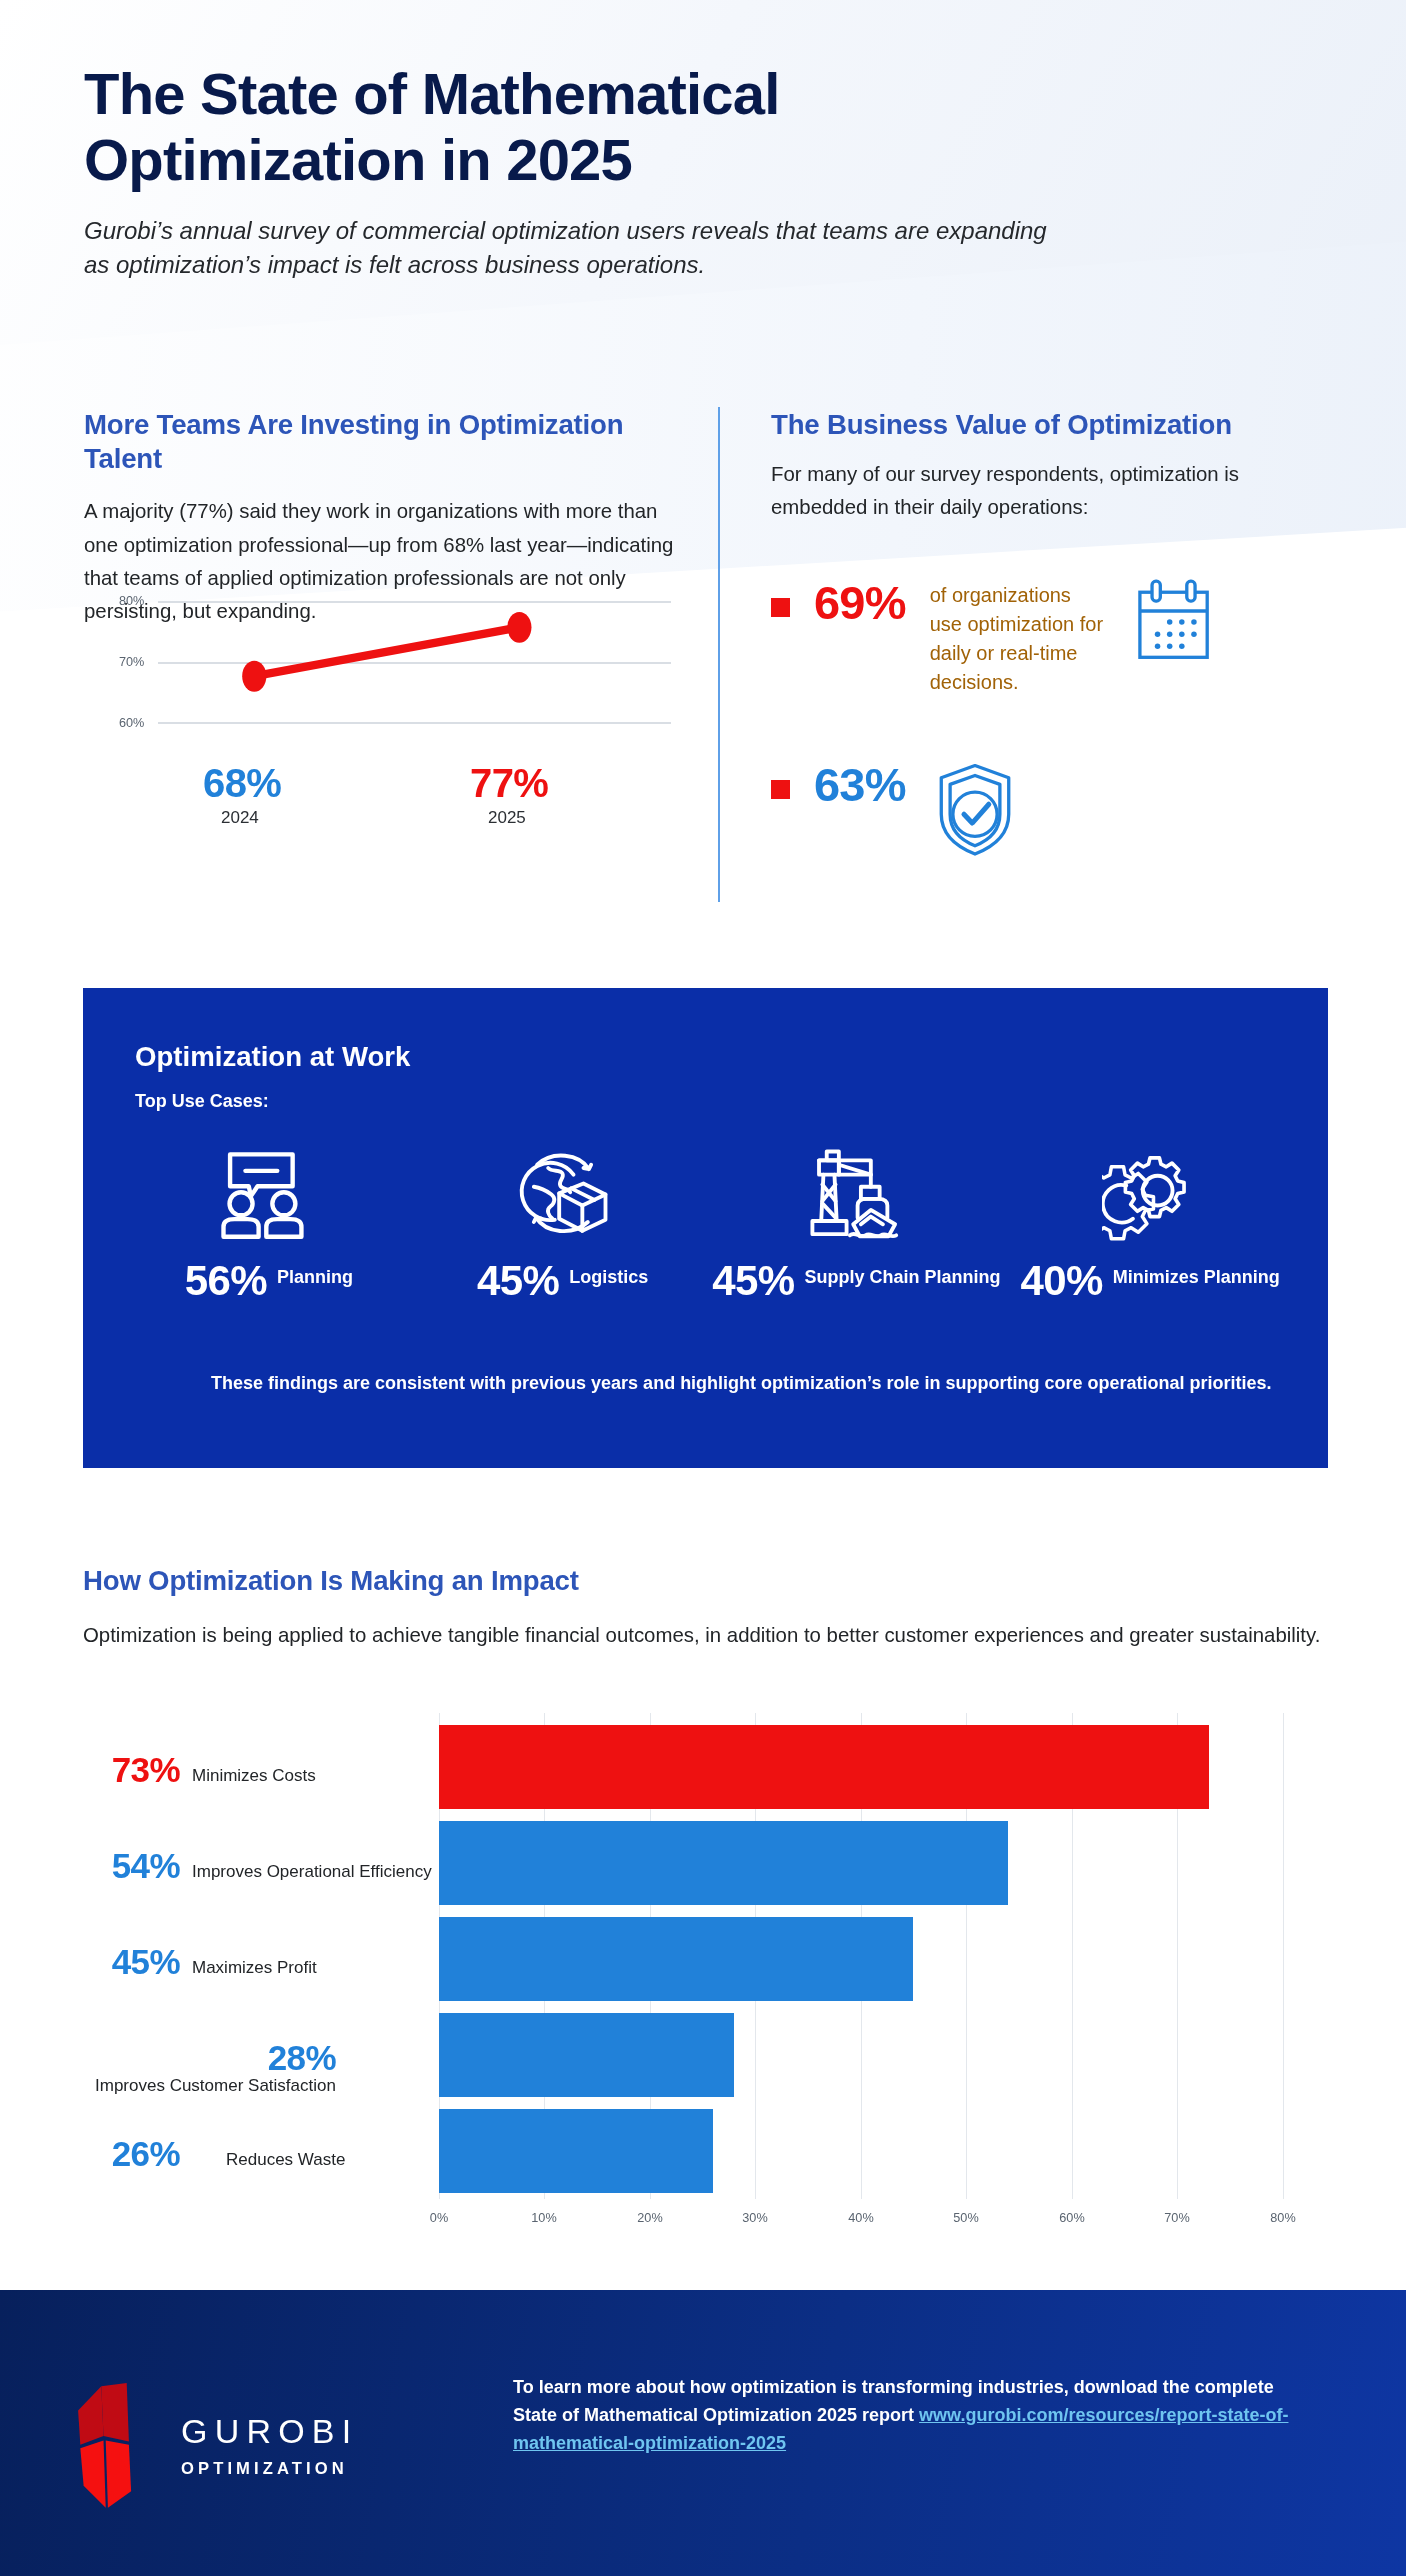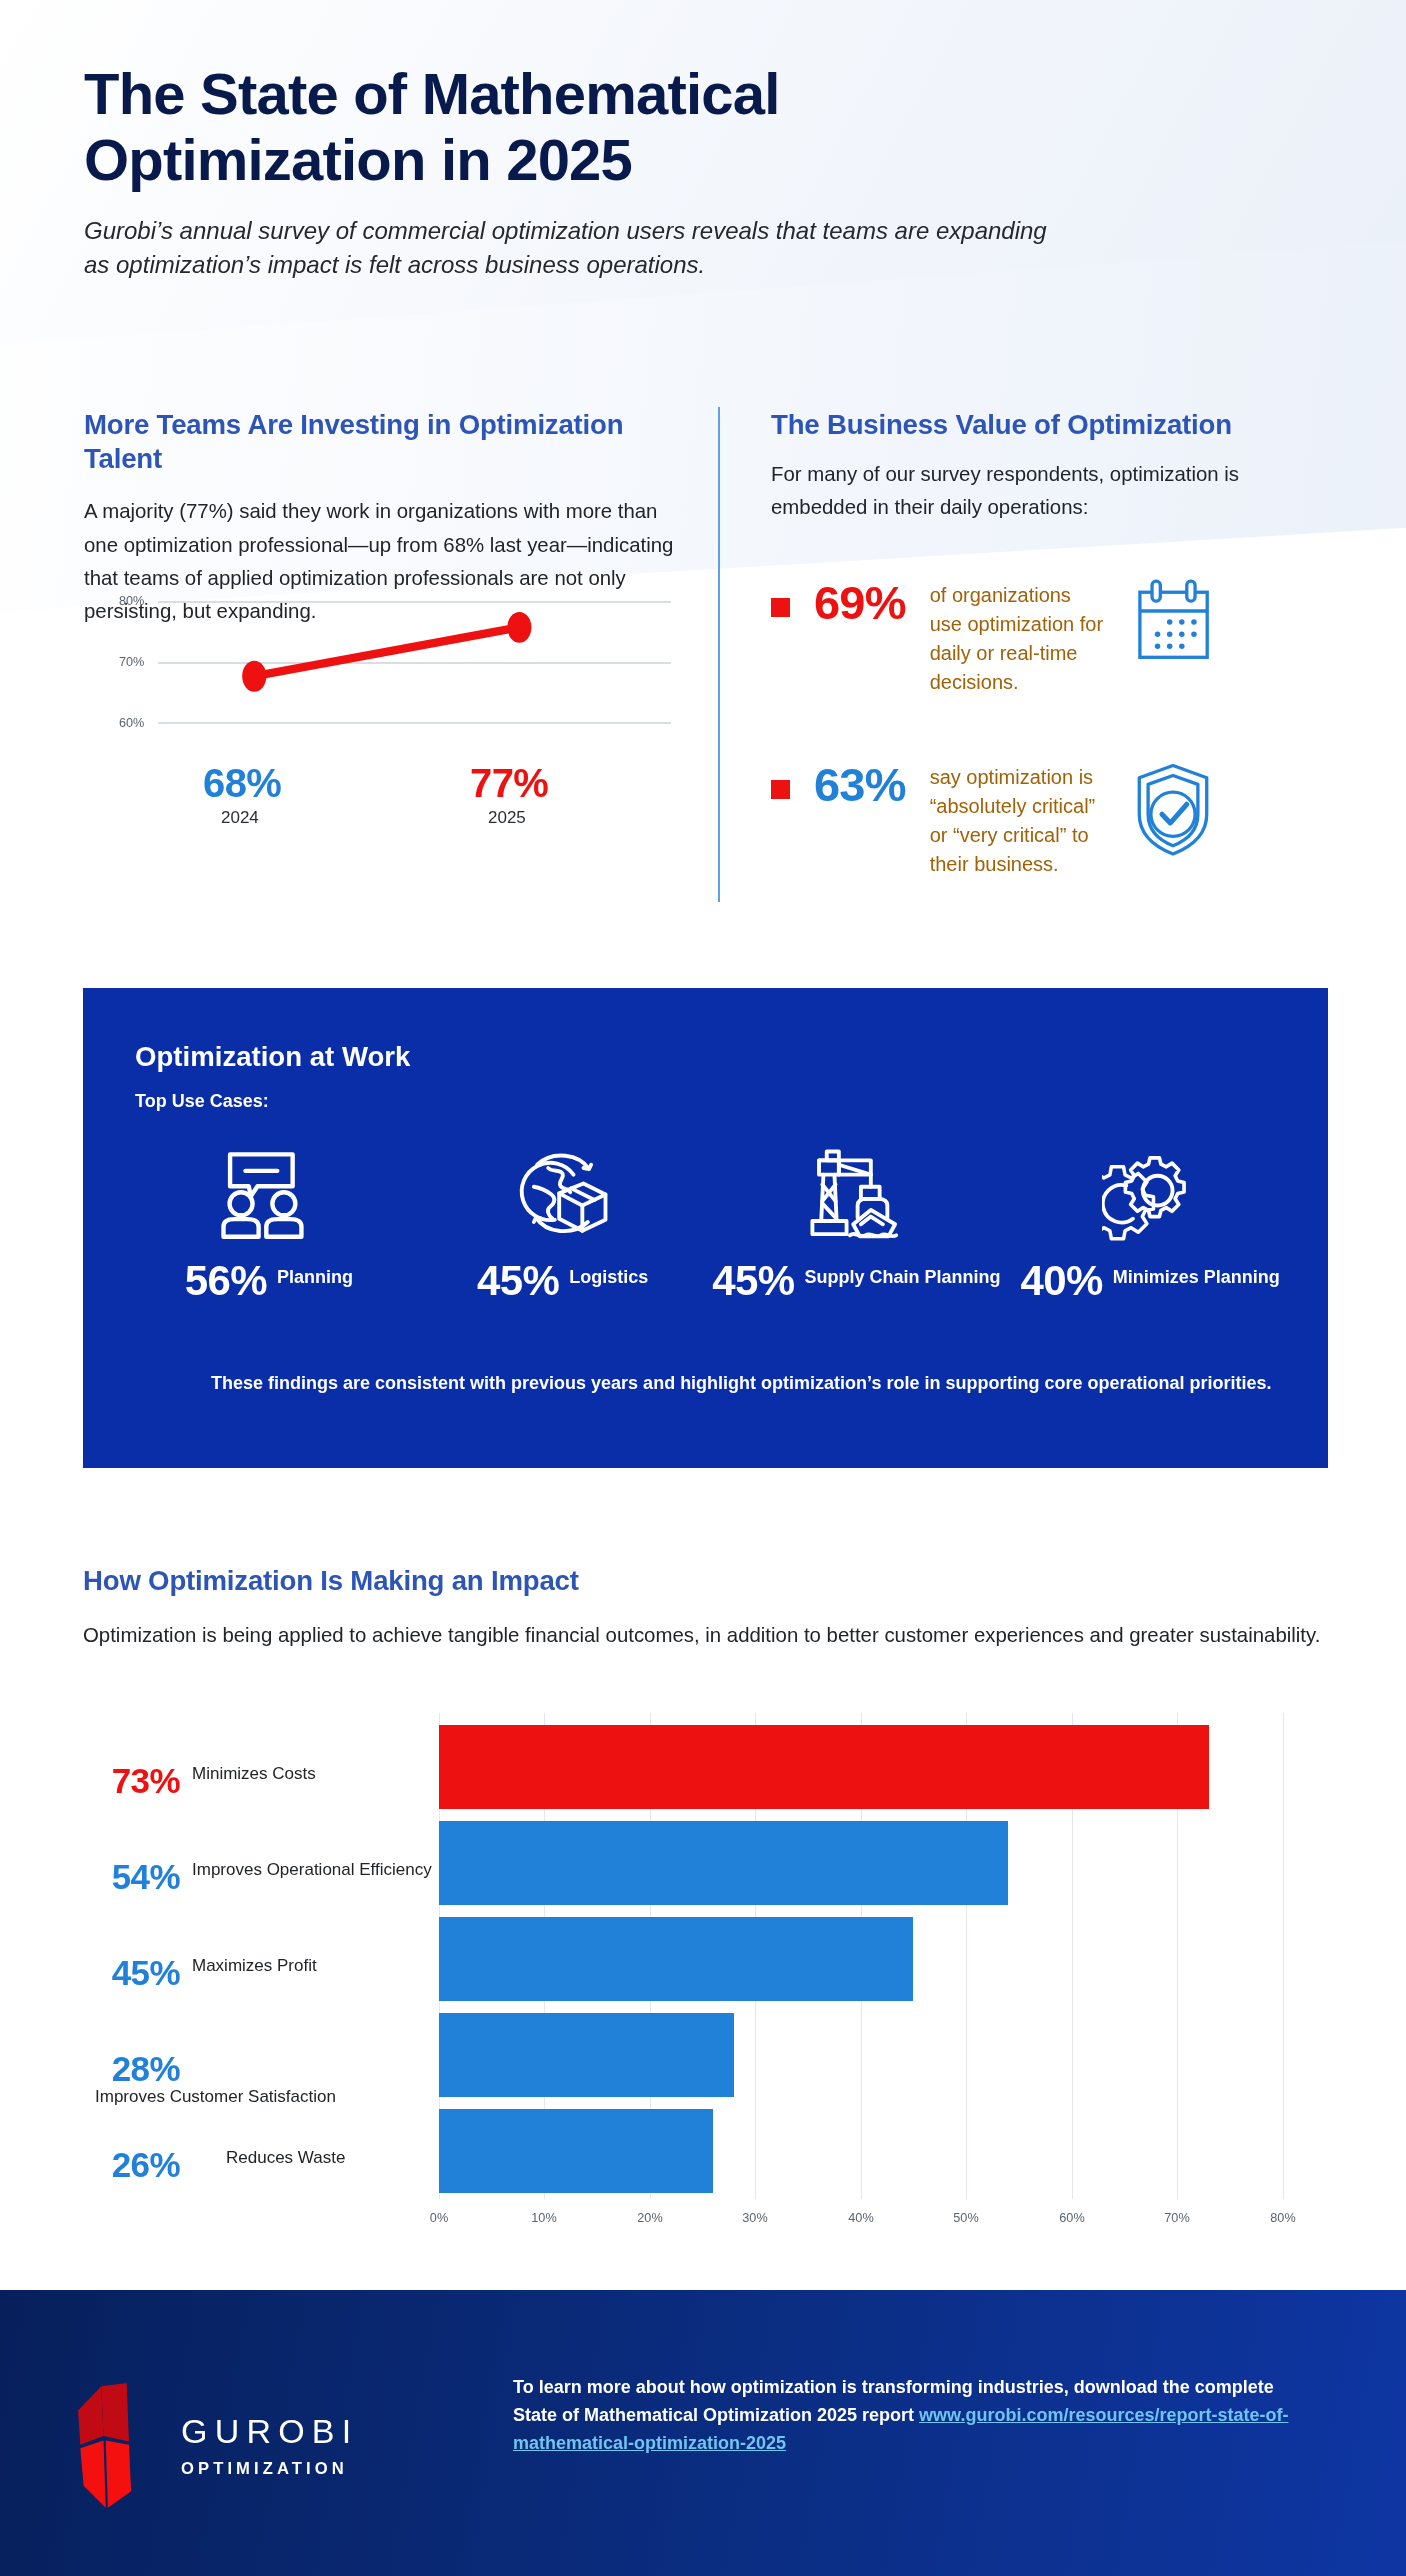--- a/index.html
+++ b/index.html
@@ -89,21 +89,21 @@
 
   
   #impact { position:absolute; left:83px; top:1564px; width:1247px; z-index:3; }
   #impact .sec-head { font-size:27.6px; }
   #impact .body-text { margin-top:22px; font-size:20.4px; line-height:1.52; }
 
   #barchart { position:absolute; left:83px; top:1713px; width:1247px; height:552px; z-index:3; }
   .bc-plot { position:absolute; left:356px; top:0; width:844px; height:486px; }
   .bc-grid { position:absolute; top:0; width:1.1px; height:486px; background:#E3E7EC; }
   .bc-bar  { position:absolute; left:0; }
-  .bc-lab  { position:absolute; display:flex; align-items:flex-start;margin-top:11px; }
+  .bc-lab  { position:absolute; display:flex; align-items:flex-end; }
   .bc-pct  { font-size:35px; font-weight:bold; letter-spacing:-0.6px; line-height:1; text-align:right; width:97px; }
   .bc-name { font-size:17px; line-height:1.32; color:#222528; margin-left:12px; font-weight:400; }
   .bc-xtick { position:absolute; top:498px; font-size:12.7px; color:#5A6470; transform:translateX(-50%); }
 
   
   #footer {
     position:absolute; left:0; top:2290px; width:1407px; height:286px;
     background:linear-gradient(100deg,#07205C 0%,#0B2E85 58%,#0E36A3 100%);
     z-index:3;
   }
@@ -186,21 +186,20 @@
             <circle cx="79" cy="122" r="5"></circle>
             <circle cx="101" cy="122" r="5"></circle>
         </g>
       </svg>
     </div>
   </div>
 
   <div class="stat-row" style="top:353px; left:0; width:557px;">
     <div class="bullet"></div>
     <div class="stat-pct" style="color:#2181D9;">63%</div>
-    <div class="stat-txt" style="width:174px;">say optimization is “absolutely critical” or “very critical” to their business.</div>
     <div class="stat-icon">
       <svg width="94" height="97" viewBox="0 0 170 175" fill="none" stroke="#2181D9" stroke-width="6" stroke-linejoin="round" stroke-linecap="round">
         <path d="M85 8 L146 30 V96 C146 134 118 155 85 168 C52 155 24 134 24 96 V30 Z"></path>
         <path d="M85 26 L130 42 V96 C130 126 110 143 85 153 C60 143 40 126 40 96 V42 Z"></path>
         <circle cx="85" cy="96" r="40"></circle>
         <path d="M65 96 L80 112 L110 78" stroke-width="9"></path>
       </svg>
     </div>
   </div>
 </div>

